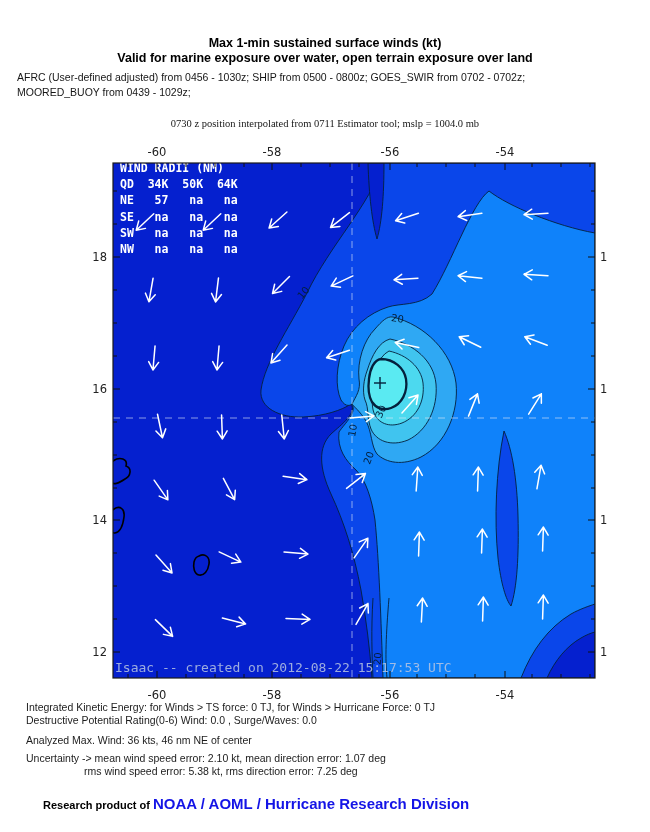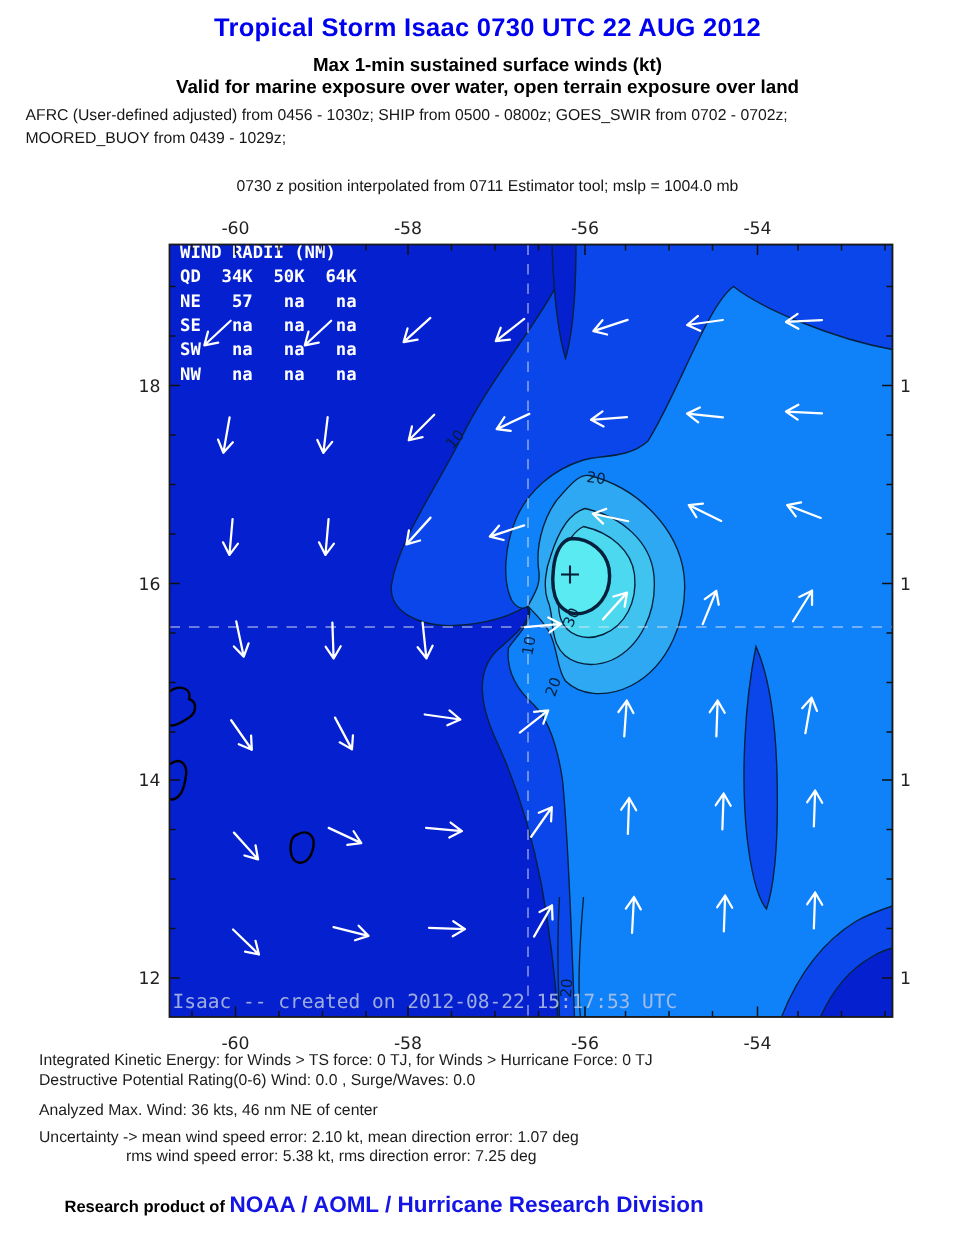--- a/index.html
+++ b/index.html
@@ -3,35 +3,34 @@
 <meta charset="utf-8">
 <style>
   html,body{margin:0;padding:0;background:#ffffff;}
   #page{position:relative;width:650px;height:832px;background:#ffffff;overflow:hidden;
         font-family:"Liberation Sans",sans-serif;}
   .abs{position:absolute;}
   .title{left:0;top:9px;width:650px;text-align:center;font-size:17px;font-weight:bold;color:#0000f0;letter-spacing:.2px;}
   .sub{left:0;width:650px;text-align:center;font-size:12.5px;font-weight:bold;color:#000;}
   .sub1{top:36px;} .sub2{top:51px;text-align:center;}
   .analysis{left:17px;top:70px;width:625px;font-size:10.5px;color:#161616;line-height:15px;}
-  .analysis4{left:0;top:118px;width:650px;text-align:center;font-size:10.5px;color:#161616;}
+  .analysis4{left:0;top:118px;width:650px;text-align:center;font-size:10.5px;color:#161616;font-family:Liberation Serif, serif;}
   .stats{left:26px;width:612px;font-size:10.5px;color:#1c1c1c;line-height:13px;}
   .s1{top:701px;} .s2{top:734px;} .s3{top:752px;}
   .indent{padding-left:58px;}
   .footer{left:43px;top:795px;width:620px;white-space:nowrap;}
   .footer .fp{font-size:11px;font-weight:bold;color:#000;}
   .footer .fo{font-size:15px;font-weight:600;color:#1414e6;}
   #mapbox{left:0;top:0;width:650px;height:832px;}
   svg text{user-select:none;}
 </style>
 </head>
 <body>
 <div id="page">
 
-<div class="abs title">Tropical Storm Isaac 0730 UTC 22 AUG 2012</div>
 <div class="abs sub sub1">Max 1-min sustained surface winds (kt)</div>
 <div class="abs sub sub2">Valid for marine exposure over water, open terrain exposure over land</div>
 
 <div class="abs analysis">
   <div>AFRC (User-defined adjusted) from 0456 - 1030z; SHIP from 0500 - 0800z; GOES_SWIR from 0702 - 0702z;</div>
   <div>MOORED_BUOY from 0439 - 1029z;</div>
 </div>
 <div class="abs analysis4">0730 z position interpolated from 0711 Estimator tool; mslp = 1004.0 mb</div>
 
 <div class="abs" id="mapbox"><svg width="650" height="832" viewBox="0 0 650 832" xmlns="http://www.w3.org/2000/svg">

